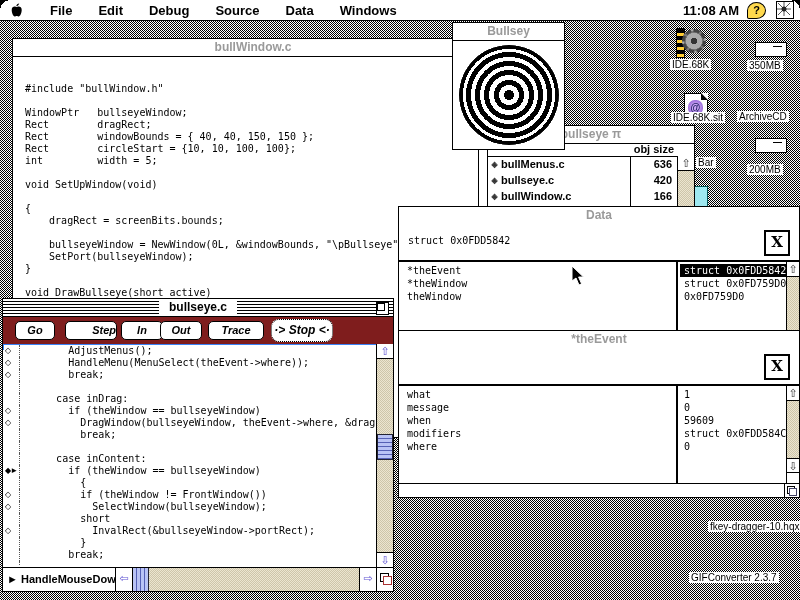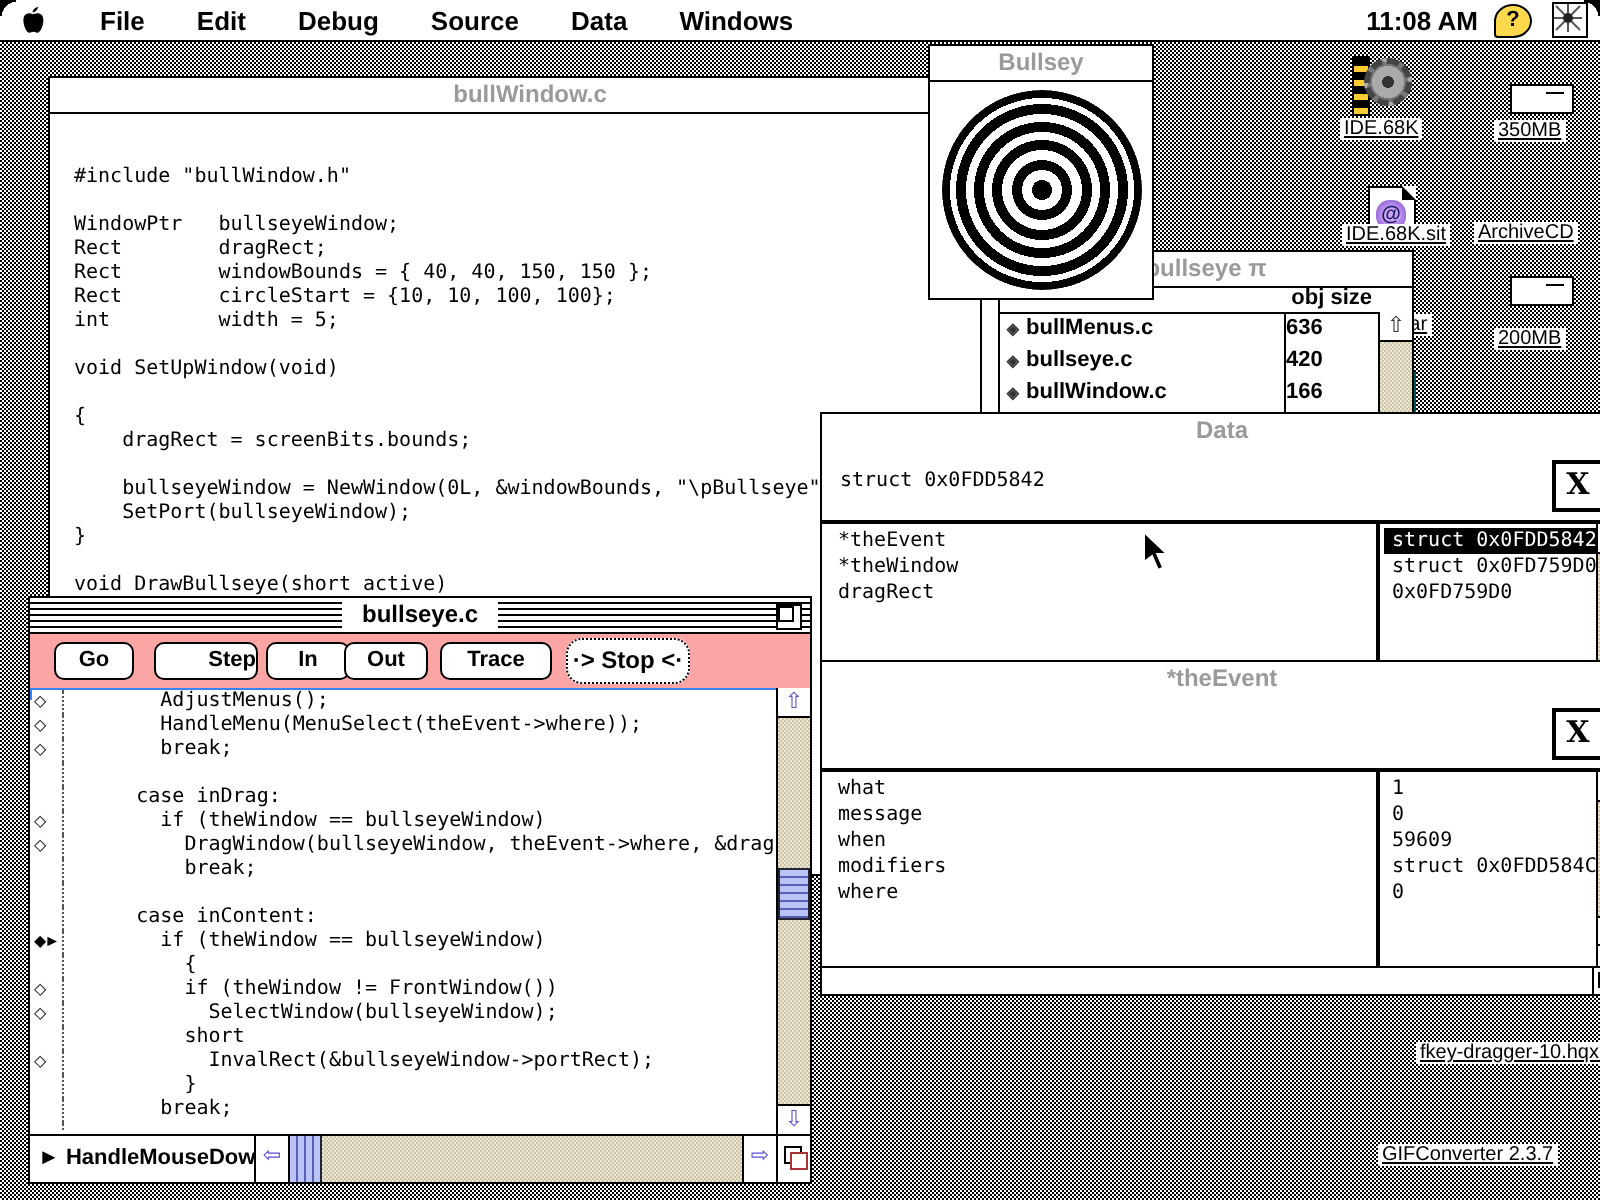--- a/index.html
+++ b/index.html
@@ -18,21 +18,21 @@
   .menu-item{padding:0 13px;}
   .menubar .spacer{flex:1;}
   .clock{font-weight:bold;font-size:13px;margin-right:8px;}
   .balloon{width:17px;height:15px;background:#ffd94d;border:1px solid #000;border-radius:50% 50% 50% 10%;
     font-size:11px;font-weight:bold;text-align:center;line-height:14px;margin-right:10px;}
   .bugbox{width:16px;height:16px;border:1px solid #000;background:#fff;margin-right:6px;position:relative;}
   .corner{width:8px;height:8px;z-index:11;}
   .corner.tl{left:0;top:0;background:radial-gradient(circle at 100% 100%,transparent 0 7px,#000 7px);}
   .corner.tr{right:0;top:0;background:radial-gradient(circle at 0% 100%,transparent 0 7px,#000 7px);}
   
-  .win{background:#fff;border:1px solid #000;box-sizing:border-box;margin-left:12px;}
+  .win{background:#fff;border:1px solid #000;box-sizing:border-box;}
   .tbar{position:absolute;left:0;top:0;right:0;height:17px;border-bottom:1px solid #000;
     background:#fff;text-align:center;font-weight:bold;font-size:12px;line-height:16px;}
   .tbar.inactive{color:#9a9a9a;}
   .tbar.active{background:repeating-linear-gradient(#fff 0 2px,#000 2px 3px);color:#000;}
   .tbar.active .ttl{background:#fff;padding:0 10px;display:inline-block;height:16px;}
   .zoombox{position:absolute;right:4px;top:3px;width:11px;height:11px;border:1px solid #000;background:#fff;}
   .zoombox:after{content:"";position:absolute;left:0;top:0;width:6px;height:6px;border:1px solid #000;}
   pre{margin:0;font-family:"DejaVu Sans Mono",monospace;font-size:10px;line-height:12px;white-space:pre;}
   
   #bullwindow{left:12px;top:38px;width:482px;height:400px;z-index:2;}
@@ -40,21 +40,21 @@
   #bullwindow .vsb{position:absolute;right:0;top:17px;bottom:0;width:14px;border-left:1px solid #000;background:#fff;}
   
   #project{left:487px;top:125px;width:208px;height:180px;z-index:3;font-size:11px;}
   #project .hdr{position:absolute;left:0;top:17px;right:0;height:13px;border-bottom:1px solid #000;
     font-weight:bold;}
   #project .hdr span{position:absolute;right:20px;top:0;}
   #project .rows{position:absolute;left:0;top:30px;right:16px;bottom:0;}
   .prow{height:16px;display:flex;align-items:center;font-weight:bold;position:relative;}
   .prow .ficon{width:13px;text-align:center;font-size:8px;color:#333;}
   .prow .fname{flex:1;}
-  .prow .fsize{position:absolute;left:142px;width:44px;text-align:left;border-left:1px solid #000;
+  .prow .fsize{position:absolute;left:142px;width:44px;text-align:right;border-left:1px solid #000;
     height:16px;line-height:16px;box-sizing:border-box;padding-right:2px;}
   #project .vsb{position:absolute;right:0;top:30px;bottom:0;width:16px;border-left:1px solid #000;}
   .sbarrow{width:100%;height:15px;border-bottom:1px solid #000;background:#fff;text-align:center;
     font-size:11px;line-height:15px;color:#333;box-sizing:border-box;}
   
   #bullsey{left:452px;top:22px;width:113px;height:128px;z-index:4;}
   .rings{position:absolute;left:6px;top:22px;width:100px;height:100px;border-radius:50%;
     background:radial-gradient(circle,#000 0 5px,#fff 5px 10px,#000 10px 15px,#fff 15px 20px,#000 20px 25px,#fff 25px 29px,#000 29px 34px,#fff 34px 38px,#000 38px 43px,#fff 43px 46px,#000 46px 50px,#fff 50px);}
   
   .dwin{left:398px;width:402px;z-index:5;}
@@ -73,21 +73,21 @@
   #datawin .lists{top:55px;bottom:0;}
   #theevent{top:330px;height:168px;z-index:6;}
   #theevent .lists{top:55px;height:100px;}
   #theevent .hstrip{position:absolute;left:0;right:0;bottom:0;height:13px;border-top:1px solid #000;background:#fff;}
   .growbox{position:absolute;right:0;bottom:0;width:14px;height:13px;border-left:1px solid #000;background:#fff;}
   .growbox:before{content:"";position:absolute;left:2px;top:2px;width:6px;height:6px;border:1px solid #000;background:#fff;}
   .growbox:after{content:"";position:absolute;left:4px;top:4px;width:6px;height:6px;border:1px solid #446;background:#fff;}
   
   #debugger{left:2px;top:298px;width:392px;height:294px;z-index:7;}
   #debugger .tbar{height:18px;}
-  .btnbar{position:absolute;left:0;right:0;top:18px;height:27px;background:#fca5a5;border-bottom:6px solid #3b82f6;}
+  .btnbar{position:absolute;left:0;right:0;top:18px;height:27px;background:#7f1d1d;border-bottom:6px solid #3b82f6;font-style:italic;}
   .mbtn{position:absolute;top:4px;height:19px;border:1px solid #000;border-radius:5px;background:#fff;
     font-weight:bold;font-size:11px;text-align:center;box-sizing:border-box;line-height:17px;}
   .stopbtn{position:absolute;top:2px;height:23px;border:1px dotted #000;border-radius:8px;background:#fff;
     font-weight:bold;font-size:12px;text-align:center;box-sizing:border-box;line-height:21px;}
   #dbgcode{position:absolute;left:1px;top:46px;right:17px;bottom:25px;overflow:hidden;background:#fff;}
   .dbg-row{display:flex;height:12px;}
   .dbg-row .gut{width:16px;border-right:1px dotted #555;font-size:8px;line-height:12px;color:#000;
     text-align:left;padding-left:1px;box-sizing:border-box;flex:0 0 16px;letter-spacing:-1px;}
   .dbg-row .ct{font-family:"DejaVu Sans Mono",monospace;font-size:10px;line-height:12px;white-space:pre;}
   #debugger .vsb{position:absolute;right:0;top:45px;bottom:24px;width:16px;border-left:1px solid #000;}
@@ -104,21 +104,21 @@
     line-height:21px;font-size:11px;color:#5b4fd1;}
   .hs.hthumb{left:130px;width:16px;border-right:1px solid #223;
     background:repeating-linear-gradient(90deg,#b9c3f5 0 3px,#5560b5 3px 4px);}
   .hs.htrack{left:146px;right:34px;}
   .hs.rarr{right:17px;width:17px;border-left:1px solid #000;background:#fff;text-align:center;
     line-height:21px;font-size:11px;color:#5b4fd1;}
   .hs.grow{right:0;width:17px;border-left:1px solid #000;background:#fff;}
   .hs.grow:before{content:"";position:absolute;left:3px;top:5px;width:7px;height:7px;border:1px solid #000;}
   .hs.grow:after{content:"";position:absolute;left:6px;top:8px;width:7px;height:7px;border:1px solid #a33;background:#fff;}
   
-  .dlabel{position:absolute;background:#fff;color:#000;font-size:10px;padding:0 2px;white-space:nowrap;z-index:1;text-decoration:underline;}
+  .dlabel{position:absolute;background:#fff;color:#000;font-size:10px;padding:0 2px;white-space:nowrap;z-index:1;}
   .dicon{position:absolute;z-index:1;}
   .disk{width:30px;height:13px;background:#fff;border:1px solid #000;position:relative;}
   .disk:after{content:"";position:absolute;right:4px;top:3px;width:9px;height:2px;border-top:1px solid #000;}
   .gear{width:30px;height:30px;position:relative;}
   .gear .film{position:absolute;left:0;top:1px;width:7px;height:28px;
     background:repeating-linear-gradient(#000 0 4px,#fc3 4px 7px);border:1px solid #000;}
   .gear .wheel{position:absolute;left:6px;top:2px;width:24px;height:24px;border-radius:50%;
     border:3px dashed #444;background:radial-gradient(circle,#333 0 3px,#aaa 3px 8px,#777 8px);box-sizing:border-box;}
   .doc{width:22px;height:28px;background:#fff;border:1px solid #000;position:relative;}
   .doc:before{content:"";position:absolute;right:-1px;top:-1px;border-style:solid;border-width:0 7px 7px 0;
@@ -242,21 +242,21 @@
     <span>Data</span>
   </div>
   <div class="vpane">
     <span class="vtext">struct 0x0FDD5842</span>
     <div class="xbtn">X</div>
   </div>
   <div class="lists">
     <div class="lpane">
         <div class="lrow">*theEvent</div>
         <div class="lrow">*theWindow</div>
-        <div class="lrow">dragRect</div>
+        <div class="lrow">theWindow</div>
       </div>
     <div class="rpane">
         <div class="rrow sel">struct 0x0FDD5842</div>
         <div class="rrow">struct 0x0FD759D0</div>
         <div class="rrow">0x0FD759D0</div>
       </div>
     <div class="dsb">
       <div class="sbarrow">⇧</div>
       <div class="track" style="position:absolute;left:0;right:0;top:15px;bottom:0;"></div>
     </div>

